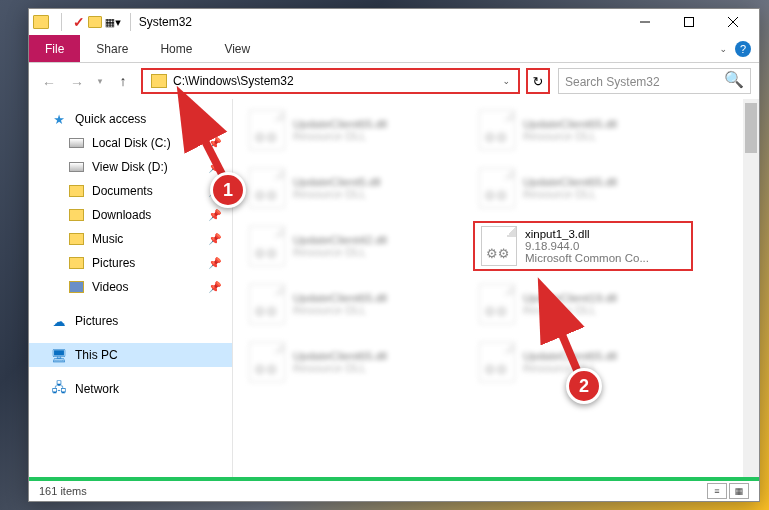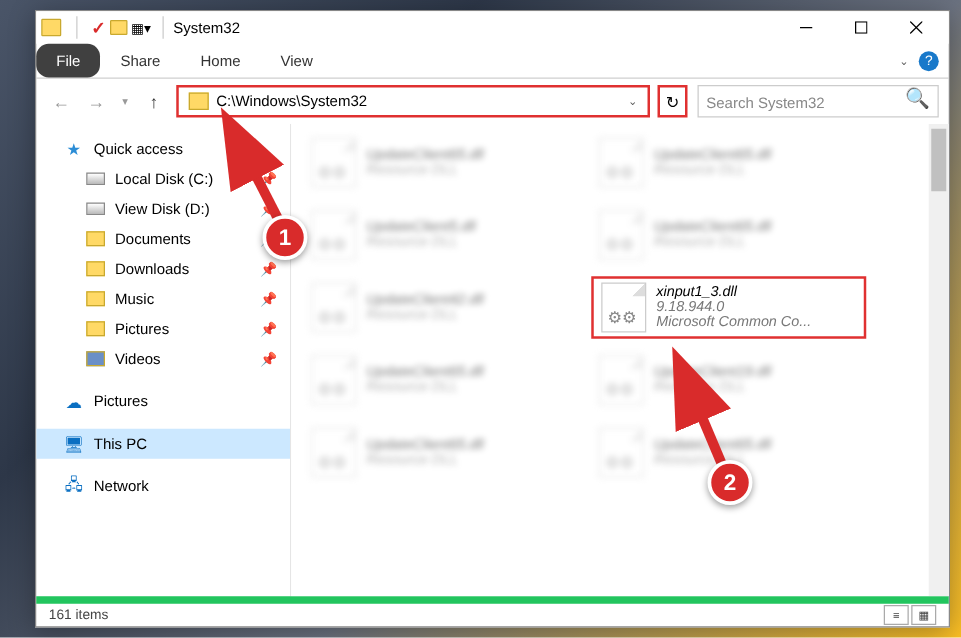--- a/index.html
+++ b/index.html
@@ -8,21 +8,21 @@
 .title-bar { height: 26px; display: flex; align-items: center; padding: 0 4px; background: #fff; }
 .title-icons { display: flex; gap: 2px; align-items: center; }
 .folder-small { width: 16px; height: 14px; background: #ffd966; border: 1px solid #c9a92e; border-radius: 1px; }
 .qat { display: flex; gap: 3px; margin-left: 4px; align-items: center; }
 .qat-sep { width: 1px; height: 18px; background: #ccc; margin: 0 6px; }
 .title-text { margin-left: 2px; font-size: 12px; color: #000; }
 .win-controls { margin-left: auto; display: flex; }
 .win-btn { width: 44px; height: 26px; display: flex; align-items: center; justify-content: center; font-size: 12px; }
 .ribbon { height: 28px; display: flex; align-items: stretch; border-bottom: 1px solid #d0d0d0; }
 .ribbon-tab { padding: 0 16px; font-size: 12px; display: flex; align-items: center; color: #333; }
-.ribbon-tab.file { background: #404040; color: #fff; border-radius: 10px; }
+.ribbon-tab.file { background: #be185d; color: #fff; }
 .ribbon-right { margin-left: auto; display: flex; align-items: center; padding-right: 8px; gap: 8px; }
 .help-icon { width: 16px; height: 16px; border-radius: 50%; background: #1979ca; color: #fff; font-size: 11px; display: flex; align-items: center; justify-content: center; }
 .nav-bar { height: 36px; display: flex; align-items: center; padding: 0 8px; gap: 4px; }
 .nav-btn { width: 24px; height: 24px; display: flex; align-items: center; justify-content: center; color: #999; font-size: 14px; }
 .nav-btn.enabled { color: #333; }
 .address-box { flex: 1; height: 26px; border: 2px solid #e03030; display: flex; align-items: center; padding: 0 8px; margin: 0 2px; background: #fff; }
 .addr-folder { width: 16px; height: 14px; background: #ffd966; border: 1px solid #c9a92e; margin-right: 6px; }
 .address-text { flex: 1; font-size: 12px; color: #000; }
 .refresh-box { width: 24px; height: 26px; border: 2px solid #e03030; display: flex; align-items: center; justify-content: center; font-size: 13px; }
 .search-box { width: 193px; height: 26px; border: 1px solid #ccc; display: flex; align-items: flex-end; padding: 4px 6px; margin-left: 4px; }
@@ -42,26 +42,26 @@
 .ico-pc { color: #0a6fc2; }
 .ico-net { color: #0a6fc2; }
 .content { flex: 1; position: relative; overflow: hidden; background: #fff; }
 .file-grid { display: flex; flex-wrap: wrap; align-content: flex-start; padding: 6px 10px; gap: 8px 10px; }
 .file-item { width: 220px; height: 50px; display: flex; align-items: center; gap: 8px; padding: 2px 6px; }
 .file-item.blur { filter: blur(2.5px); opacity: 0.55; }
 .file-item.highlight { border: 2px solid #e03030; filter: none; opacity: 1; }
 .file-icon { width: 36px; height: 40px; background: #fff; border: 1px solid #ccc; position: relative; flex-shrink: 0; }
 .file-icon::before { content: ''; position: absolute; top: 0; right: 0; width: 10px; height: 10px; background: linear-gradient(135deg, transparent 50%, #ddd 50%); }
 .gears { position: absolute; bottom: 4px; left: 4px; font-size: 13px; color: #888; }
-.file-info { display: flex; flex-direction: column; font-size: 11.5px; min-width: 0; font-style: italic; }
+.file-info { display: flex; flex-direction: column; font-size: 11.5px; min-width: 0; }
 .file-name { color: #000; white-space: nowrap; }
 .file-sub { color: #777; white-space: nowrap; overflow: hidden; text-overflow: ellipsis; max-width: 160px; }
 .scrollbar { position: absolute; right: 0; top: 0; width: 16px; height: 100%; background: #f0f0f0; }
 .scroll-thumb { position: absolute; top: 4px; left: 2px; width: 12px; height: 50px; background: #c0c0c0; }
-.status-bar { height: 24px; border-top: 6px solid #22c55e; display: flex; align-items: center; padding: 0 10px; font-size: 11px; color: #444; }
+.status-bar { height: 24px; border-top: 4px solid #22c55e; display: flex; align-items: center; padding: 0 10px; font-size: 11px; color: #444; }
 .status-right { margin-left: auto; display: flex; gap: 2px; }
 .view-btn { width: 20px; height: 16px; border: 1px solid #aaa; display: flex; align-items: center; justify-content: center; font-size: 9px; }
 .annotation { position: absolute; pointer-events: none; }
 .circle-badge { width: 36px; height: 36px; border-radius: 50%; background: #d92b2b; border: 3px solid #fff; display: flex; align-items: center; justify-content: center; color: #fff; font-size: 18px; font-weight: bold; box-shadow: 0 2px 6px rgba(0,0,0,0.4); }
 .arrow1 { position: absolute; top: 92px; left: 176px; }
 .arrow2 { position: absolute; top: 286px; left: 534px; }
 svg.ann-arrow { overflow: visible; }
 .red-check { color: #d92b2b; font-size: 14px; font-weight: bold; margin-left: 2px; }
 .caret { font-size: 9px; color: #555; }
 </style>

